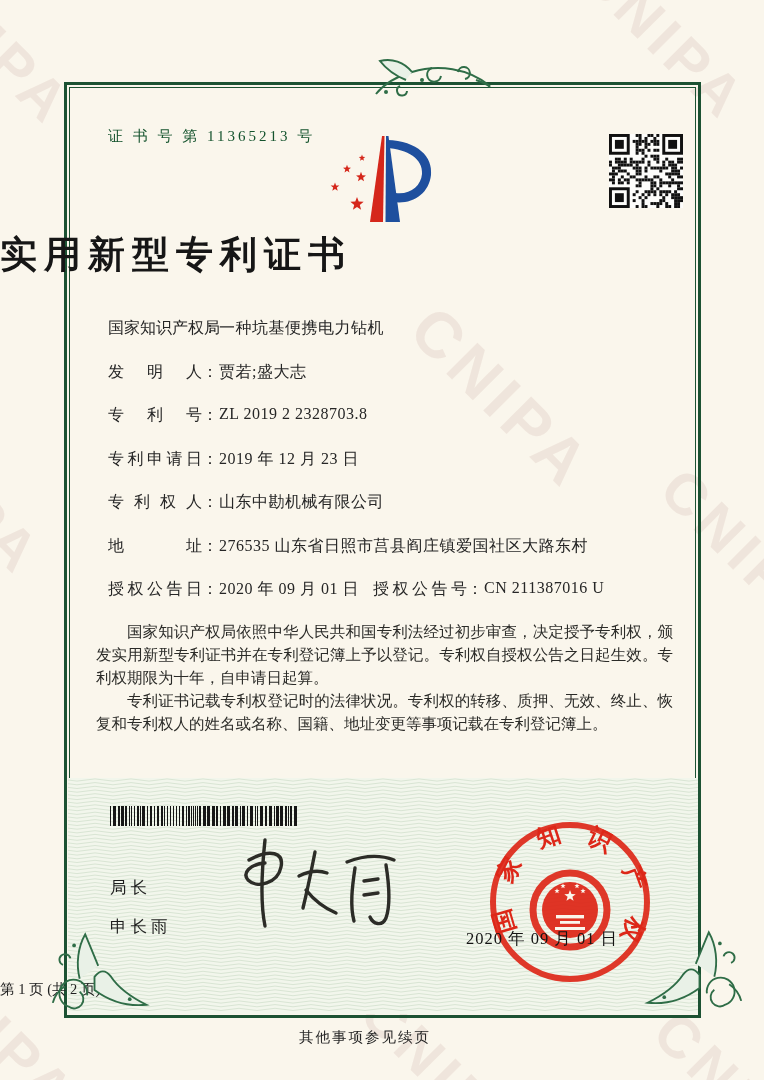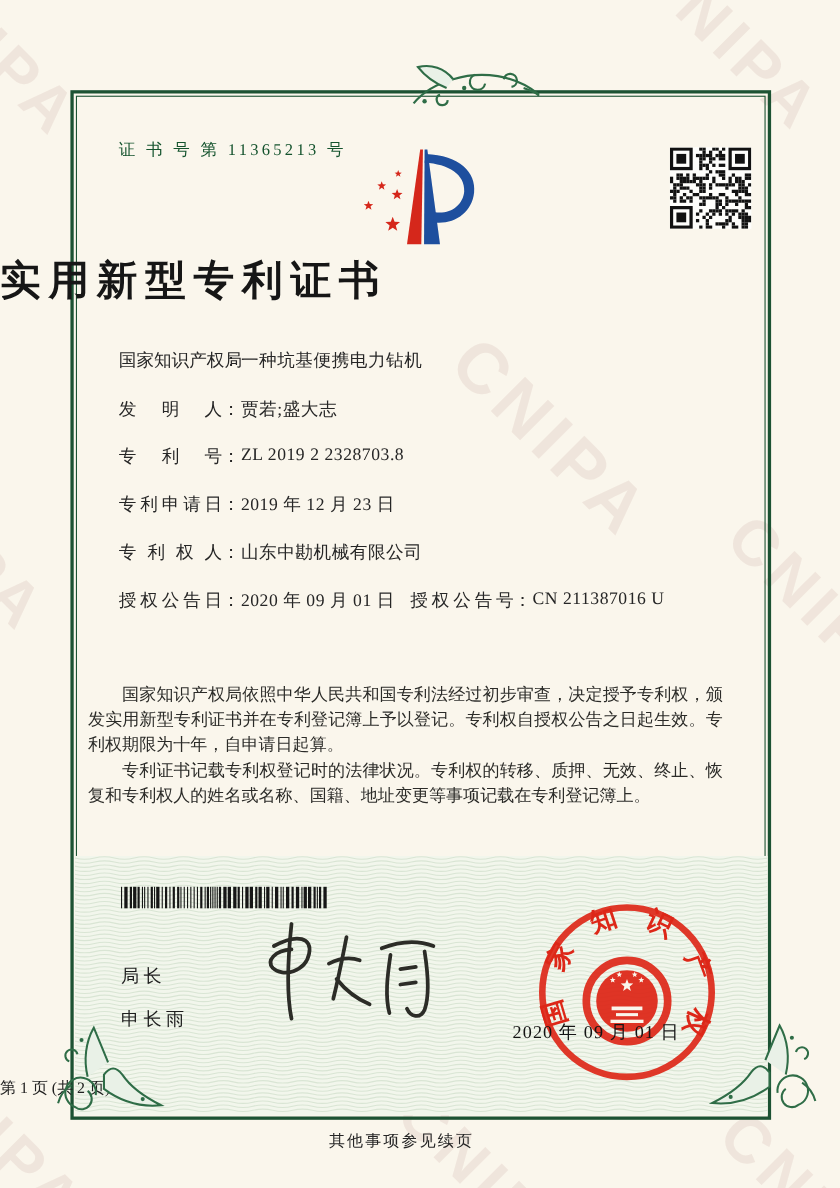--- a/index.html
+++ b/index.html
@@ -21,21 +21,21 @@
   #title{position:absolute;left:0;top:230px;width:764px;text-align:left;
          font-size:37px;font-weight:bold;letter-spacing:7px;color:#161616;}
   
   #fields{position:absolute;left:108px;top:318px;width:560px;font-size:16px;color:#262626;}
   .frow{position:relative;height:24px;margin-bottom:19.5px;white-space:nowrap;}
   .flabel{display:inline-block;width:94px;text-align:justify;text-align-last:justify;vertical-align:top;}
   .fcolon{display:inline-block;width:17px;vertical-align:top;}
   .fvalue{letter-spacing:.5px;vertical-align:top;}
   .fpair2{position:absolute;left:265px;top:0;white-space:nowrap;}
   
-  #bodytext{position:absolute;left:80px;top:620px;width:577px;font-size:15.5px;line-height:23px;
+  #bodytext{position:absolute;left:96px;top:620px;width:577px;font-size:15.5px;line-height:23px;
             text-align:justify;color:#2b2b28;}
   #bodytext p{margin:0;text-indent:2em;}
   
   #band{position:absolute;left:68px;top:778px;width:630px;height:236px;}
   #barcode{position:absolute;left:110px;top:806px;}
   #officer{position:absolute;left:110px;top:854px;font-size:16.5px;color:#1d1d1d;letter-spacing:4px;margin-top:23px;}
   #officer .line2{margin-top:17px;}
   #sig{position:absolute;left:215px;top:828px;}
   #seal{position:absolute;left:486px;top:818px;}
   #sealdate{position:absolute;left:462px;top:928px;width:160px;text-align:center;
@@ -378,20 +378,23 @@
     <div class="frow">
       <span class="flabel">专利号</span><span class="fcolon">：</span><span class="fvalue">ZL 2019 2 2328703.8</span>
     </div>
     <div class="frow">
       <span class="flabel">专利申请日</span><span class="fcolon">：</span><span class="fvalue">2019 年 12 月 23 日</span>
     </div>
     <div class="frow">
       <span class="flabel">专利权人</span><span class="fcolon">：</span><span class="fvalue">山东中勘机械有限公司</span>
     </div>
     <div class="frow">
+      <span class="flabel">地址</span><span class="fcolon">：</span><span class="fvalue">276535 山东省日照市莒县阎庄镇爱国社区大路东村</span>
+    </div>
+    <div class="frow">
       <span class="flabel">授权公告日</span><span class="fcolon">：</span><span class="fvalue">2020 年 09 月 01 日</span>
       <span class="fpair2">
         <span class="flabel">授权公告号</span><span class="fcolon">：</span><span class="fvalue">CN 211387016 U</span>
       </span>
     </div>
   </div>
 
   <div id="bodytext">
     <p>国家知识产权局依照中华人民共和国专利法经过初步审查，决定授予专利权，颁发实用新型专利证书并在专利登记簿上予以登记。专利权自授权公告之日起生效。专利权期限为十年，自申请日起算。</p>
     <p>专利证书记载专利权登记时的法律状况。专利权的转移、质押、无效、终止、恢复和专利权人的姓名或名称、国籍、地址变更等事项记载在专利登记簿上。</p>

